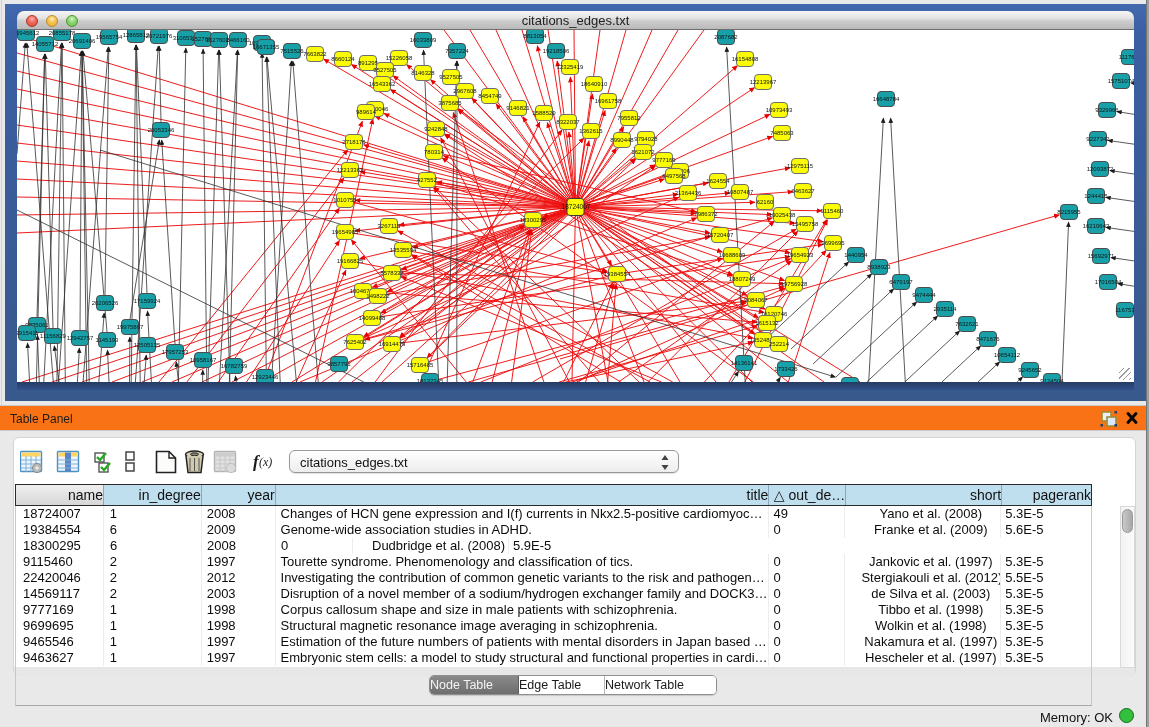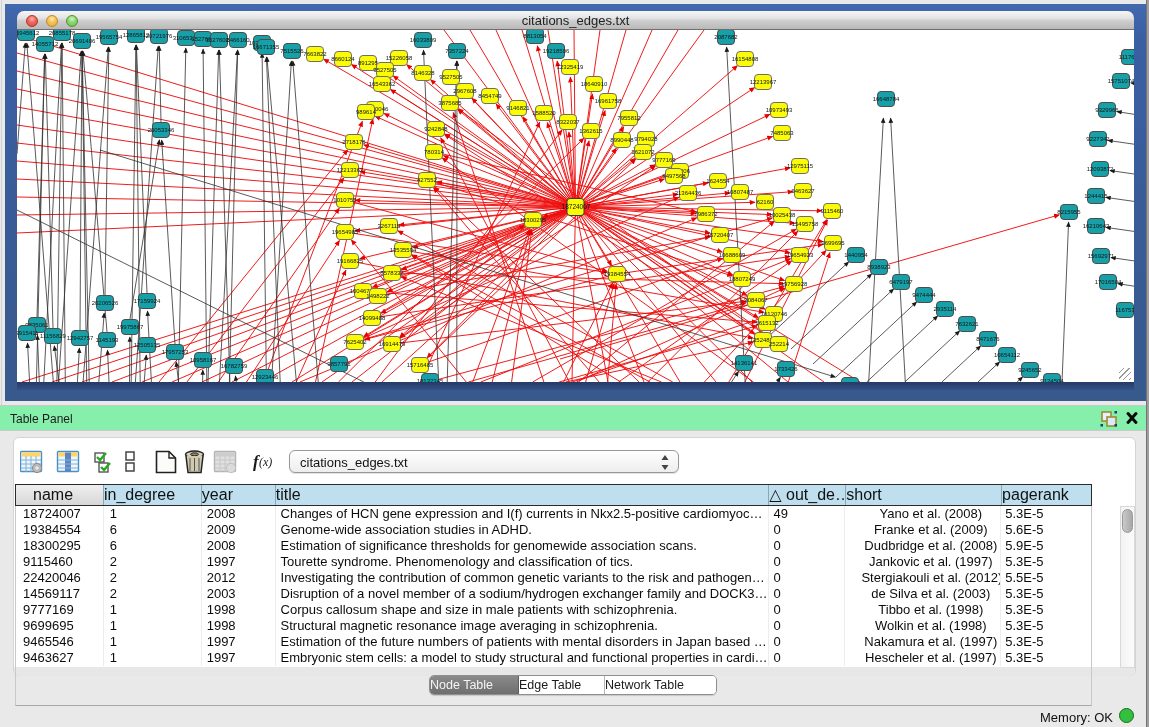--- a/index.html
+++ b/index.html
@@ -16,30 +16,30 @@
 #tlr{left:26px;background:radial-gradient(circle at 50% 30%,#ffb3ad 0%,#ee6c62 40%,#d94439 100%);border:1px solid #b2342c}
 #tly{left:46px;background:radial-gradient(circle at 50% 30%,#ffeebe 0%,#f4c456 40%,#e9a833 100%);border:1px solid #bf8a23}
 #tlg{left:66px;background:radial-gradient(circle at 50% 30%,#d6f5c8 0%,#8fd878 40%,#68bd4d 100%);border:1px solid #53932f}
 #wtitle{left:17px;top:13px;width:1117px;text-align:center;font-size:13px;color:#222}
 #canvas{left:17px;top:30px;width:1117px;height:352px;background:#fff;overflow:hidden}
 #grip{right:3px;bottom:2px;width:12px;height:12px;
  background:repeating-linear-gradient(135deg,transparent 0 3px,#9a9a9a 3px 4px)}
 
 #rstrip{left:1146px;top:0;width:3px;height:727px;background:#9e9e9e;border-left:1px solid #757575}
 
-#tphead{left:0;top:405px;width:1146px;height:26px;background:#86efac;
+#tphead{left:0;top:405px;width:1146px;height:26px;background:#f97316;
  border-top:1px solid #c9c9c9;border-bottom:1px solid #c9c9c9}
 #tphead span{position:absolute;left:10px;top:6px;font-size:12px;color:#1c1c1c}
 #panel{left:13px;top:437px;width:1123px;height:239px;background:#fff;border-radius:6px;border:1px solid #d4d4d4}
 #combo{left:289px;top:450px;width:390px;height:23px;border:1px solid #989898;border-radius:6px;
  background:linear-gradient(180deg,#ffffff,#ededed);box-shadow:0 1px 1px rgba(0,0,0,.12)}
 #combo span{position:absolute;left:10px;top:4px;font-size:13px;color:#111}
 
 #thead{left:15px;top:484px;width:1077px;height:22px;background:#bfdfef;border:1px solid #2a2a2a;display:flex}
-#thead .h{font-size:16px;color:#111;text-align:left;line-height:20px;border-right:1px solid #8aa8ba;overflow:hidden;white-space:nowrap}
+#thead .h{font-size:14px;color:#111;text-align:right;line-height:20px;border-right:1px solid #8aa8ba;overflow:hidden;white-space:nowrap}
 #thead .h0{background:linear-gradient(180deg,#efefef,#d7d7d7);text-indent:17px}
 #tbody{left:15px;top:506px;width:1077px;height:200px;overflow:hidden;border-left:1px solid #c8c8c8;border-right:1px solid #c8c8c8;border-bottom:1px solid #a8a8a8}
 .tr{display:flex;height:16px;background:#fff}
 .c{font-size:13px;color:#0c0c0c;line-height:16px;white-space:nowrap;overflow:hidden;border-right:1px solid #ededed;padding-left:3px}
 .c0{width:88px;padding-left:7px}.c1{width:98px;padding-left:6px}.c2{width:74px;padding-left:5px}
 .c3{width:494px;padding-left:5px;text-overflow:ellipsis}.c4{width:77px;padding-left:5px}
 .c5{width:156px;text-align:center;padding-left:16px}.c6{width:90px;padding-left:4px;border-right:none}
 .h0{width:88px}.h1{width:98px}.h2{width:74px}.h3{width:494px}.h4{width:77px}.h5{width:156px}.h6{width:89px;border-right:none!important}
 
 #sbar{left:1120px;top:506px;width:15px;height:162px;background:linear-gradient(90deg,#f2f2f2,#fbfbfb);border:1px solid #d9d9d9}
@@ -962,21 +962,20 @@
         <div class="c c2">2009</div>
         <div class="c c3">Genome‑wide association studies in ADHD.</div>
         <div class="c c4">0</div>
         <div class="c c5">Franke et al. (2009)</div>
         <div class="c c6">5.6E-5</div>
       </div>
 <div class="tr">
         <div class="c c0">18300295</div>
         <div class="c c1">6</div>
         <div class="c c2">2008</div>
-        <div class="c c3">Estimation of significance thresholds for genomewide association scans.</div>
         <div class="c c4">0</div>
         <div class="c c5">Dudbridge et al. (2008)</div>
         <div class="c c6">5.9E-5</div>
       </div>
 <div class="tr">
         <div class="c c0">9115460</div>
         <div class="c c1">2</div>
         <div class="c c2">1997</div>
         <div class="c c3">Tourette syndrome. Phenomenology and classification of tics.</div>
         <div class="c c4">0</div>

